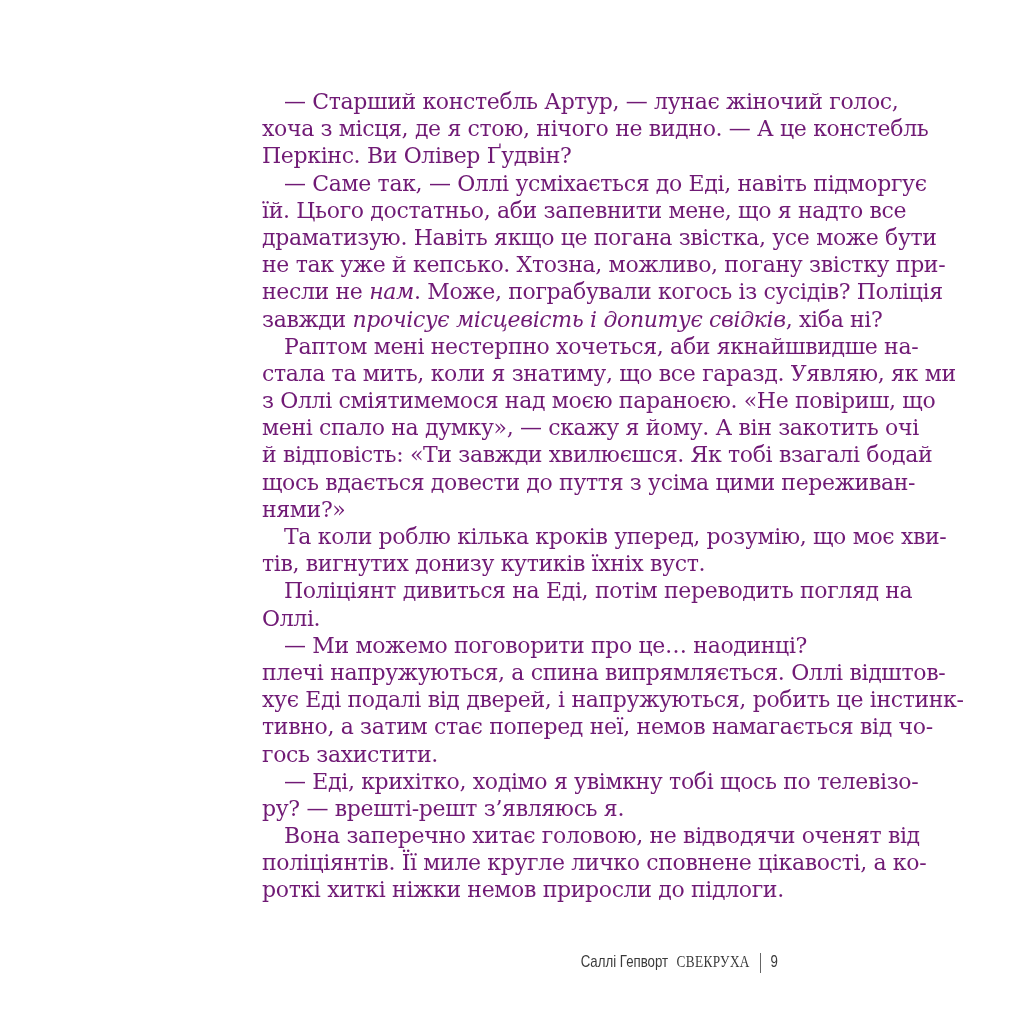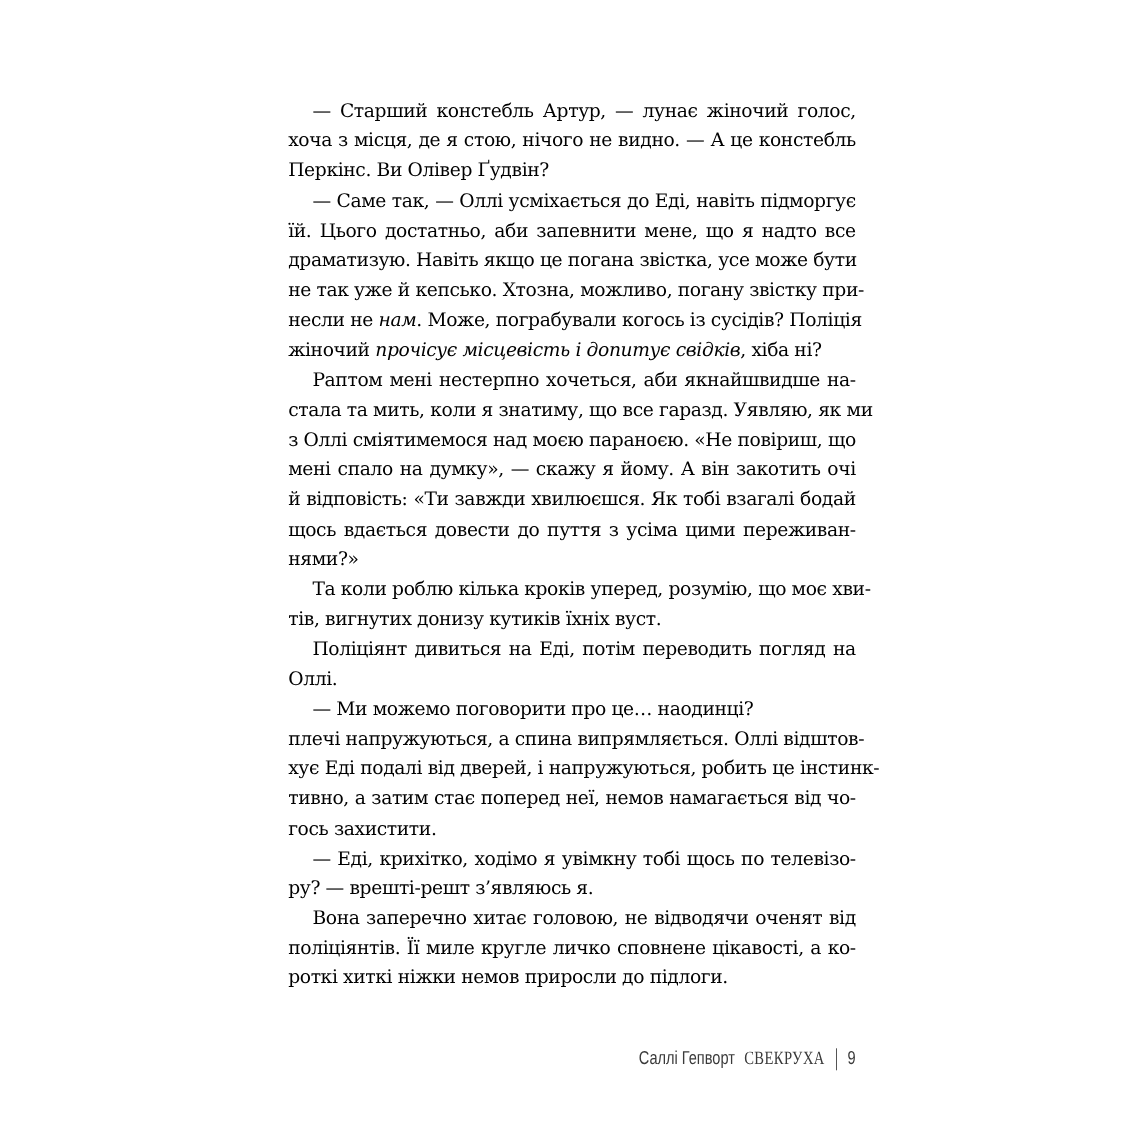--- a/index.html
+++ b/index.html
@@ -1,20 +1,20 @@
 <!DOCTYPE html>
 <html><head>
 <meta charset="utf-8">
 <style>
   html, body { margin: 0; padding: 0; background: #ffffff; }
   body { width: 1024px; height: 1024px; position: relative; overflow: hidden; }
   .page {
     position: absolute; left: 262px; top: 88px; width: 516px;
     font-family: "DejaVu Serif", "Liberation Serif", serif;
-    font-size: 17px; line-height: 27.2px; color: #000000;
+    font-size: 22px; line-height: 27.2px; color: #701a75;
     letter-spacing: -0.35px;
   }
   .line { display: block; white-space: nowrap; text-align: justify; text-align-last: justify; height: 27.2px; }
   .line.last { text-align-last: left; }
   .line.indent { padding-left: 22px; }
   em { }
   .footer {
     position: absolute; top: 952px; right: 246px;
     font-family: "Liberation Sans", "DejaVu Sans", sans-serif;
     font-size: 17px; color: #3a3a3a; transform: scaleX(0.78); transform-origin: right center;
@@ -28,21 +28,21 @@
 
 <div class="page" id="body">
     <span class="line indent">— Старший констебль Артур, — лунає жіночий голос,</span>
     <span class="line">хоча з місця, де я стою, нічого не видно. — А це констебль</span>
     <span class="line last">Перкінс. Ви Олівер Ґудвін?</span>
     <span class="line indent">— Саме так, — Оллі усміхається до Еді, навіть підморгує</span>
     <span class="line">їй. Цього достатньо, аби запевнити мене, що я надто все</span>
     <span class="line">драматизую. Навіть якщо це погана звістка, усе може бути</span>
     <span class="line">не так уже й кепсько. Хтозна, можливо, погану звістку при-</span>
     <span class="line"><span>несли не </span><em>нам</em><span>. Може, пограбували когось із сусідів? Поліція</span></span>
-    <span class="line last"><span>жіночий </span><em>прочісує місцевість і допитує свідків</em><span>, хіба ні?</span></span>
+    <span class="line last"><span>завжди </span><em>прочісує місцевість і допитує свідків</em><span>, хіба ні?</span></span>
     <span class="line indent">Раптом мені нестерпно хочеться, аби якнайшвидше на-</span>
     <span class="line">стала та мить, коли я знатиму, що все гаразд. Уявляю, як ми</span>
     <span class="line">з Оллі сміятимемося над моєю параноєю. «Не повіриш, що</span>
     <span class="line">мені спало на думку», — скажу я йому. А він закотить очі</span>
     <span class="line">й відповість: «Ти завжди хвилюєшся. Як тобі взагалі бодай</span>
     <span class="line">щось вдається довести до пуття з усіма цими пережи­ван-</span>
     <span class="line last">нями?»</span>
     <span class="line indent">Та коли роблю кілька кроків уперед, розумію, що моє хви-</span>
     <span class="line last">тів, вигнутих донизу кутиків їхніх вуст.</span>
     <span class="line indent">Поліціянт дивиться на Еді, потім переводить погляд на</span>

